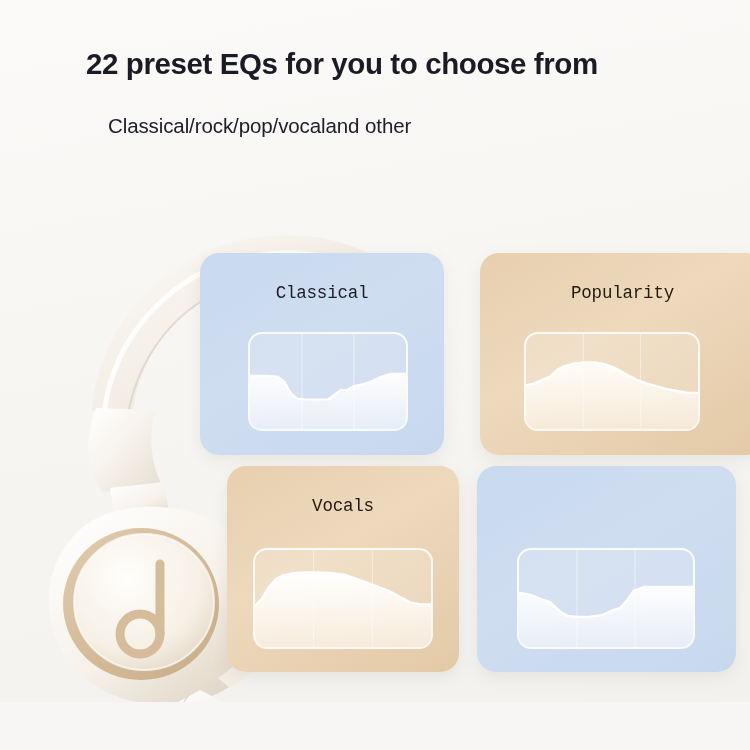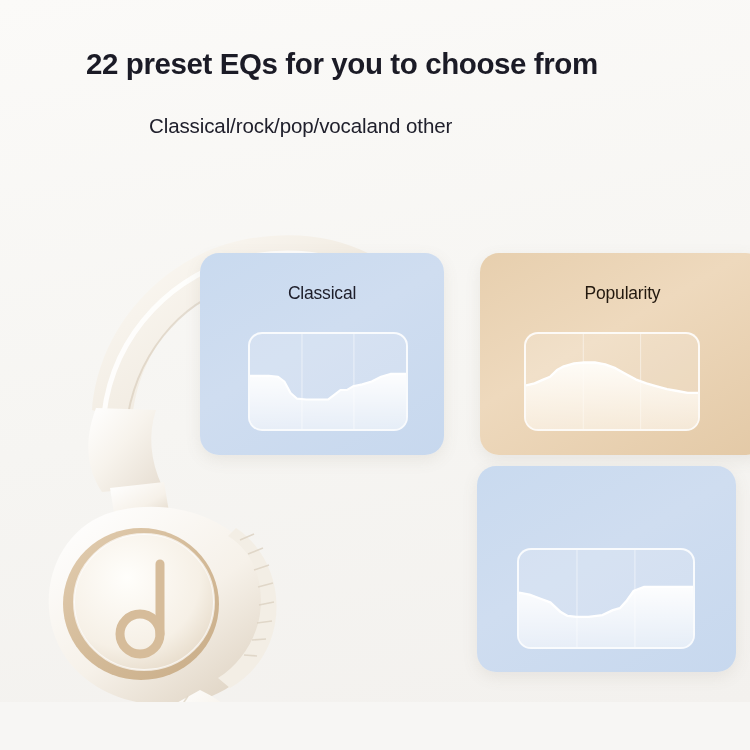--- a/index.html
+++ b/index.html
@@ -39,39 +39,39 @@
   }
   .sub {
     position: absolute;
     left: 108px;
     top: 108px;
     width: 470px;
     font-size: 20.5px;
     color: #20202c;
     line-height: 1.72;
     letter-spacing: -0.1px;
-    margin-left: 41px;
   }
   .sub .l2 { display: block; }
 
   
   .product {
     position: absolute;
     left: -26px;
     top: 196px;
     width: 420px;
     height: 560px;
   }
   .product svg { display: block; width: 100%; height: 100%; }
 
   
   .card {
     position: absolute;
     border-radius: 19px;
     box-shadow: 0 5px 16px rgba(120,108,92,0.10);
+    font-family: Liberation Mono, monospace;
   }
   .card .label {
     position: absolute;
     left: 0; right: 0;
     top: 30px;
     text-align: center;
     font-size: 17.5px;
     color: #1d1d29;
     letter-spacing: -0.2px;
   }
@@ -256,20 +256,45 @@
                  L112.6,47.5 L123.2,51.5 L133.8,54.5 L144.3,57.4 L154.9,59.4
                  L165.4,61.4 L176,61.4 L176,99 L0,99 Z" fill="url(#fillTan1)"></path>
         <path d="M0,53.5 L8.8,51.5 L17.6,47.5 L24.6,44.6 L31.7,37.6 L38.7,33.7
                  L49.3,30.7 L59.8,29.7 L70.4,29.7 L81,31.7 L91.5,35.6 L102.1,41.6
                  L112.6,47.5 L123.2,51.5 L133.8,54.5 L144.3,57.4 L154.9,59.4
                  L165.4,61.4 L176,61.4" fill="none" stroke="#ffffff" stroke-width="2.4" stroke-linejoin="round"></path>
       </svg>
     </div>
   </div>
 
+  <div class="card tan c-vocals">
+    <div class="label">Vocals</div>
+    <div class="eqpanel">
+      <svg viewBox="0 0 180 101" preserveAspectRatio="none" xmlns="http://www.w3.org/2000/svg">
+        <defs>
+          <linearGradient id="fillTan2" x1="0" y1="0" x2="0" y2="1">
+            <stop offset="0%" stop-color="#ffffff" stop-opacity="0.99"></stop>
+            <stop offset="100%" stop-color="#fffbf4" stop-opacity="0.55"></stop>
+          </linearGradient>
+        </defs>
+        <g stroke="#ffffff" stroke-opacity="0.5" stroke-width="1">
+          <line x1="60" y1="0" x2="60" y2="101"></line>
+          <line x1="120" y1="0" x2="120" y2="101"></line>
+        </g>
+        <path d="M0,58.6 L7.2,50.5 L14.4,38.4 L21.6,30.3 L28.8,26.3 L39.6,24.2
+                 L50.4,23.2 L64.8,23.2 L79.2,24.2 L93.6,26.3 L104.4,30.3
+                 L115.2,34.3 L126,38.4 L136.8,42.4 L147.6,48.5 L158.4,54.5
+                 L169.2,56.6 L180,56.6 L180,101 L0,101 Z" fill="url(#fillTan2)"></path>
+        <path d="M0,58.6 L7.2,50.5 L14.4,38.4 L21.6,30.3 L28.8,26.3 L39.6,24.2
+                 L50.4,23.2 L64.8,23.2 L79.2,24.2 L93.6,26.3 L104.4,30.3
+                 L115.2,34.3 L126,38.4 L136.8,42.4 L147.6,48.5 L158.4,54.5
+                 L169.2,56.6 L180,56.6" fill="none" stroke="#ffffff" stroke-width="2.4" stroke-linejoin="round"></path>
+      </svg>
+    </div>
+  </div>
 
   <div class="card blue c-rock">
     <div class="eqpanel">
       <svg viewBox="0 0 178 101" preserveAspectRatio="none" xmlns="http://www.w3.org/2000/svg">
         <defs>
           <linearGradient id="fillBlue2" x1="0" y1="0" x2="0" y2="1">
             <stop offset="0%" stop-color="#ffffff" stop-opacity="0.95"></stop>
             <stop offset="100%" stop-color="#ffffff" stop-opacity="0.45"></stop>
           </linearGradient>
         </defs>

